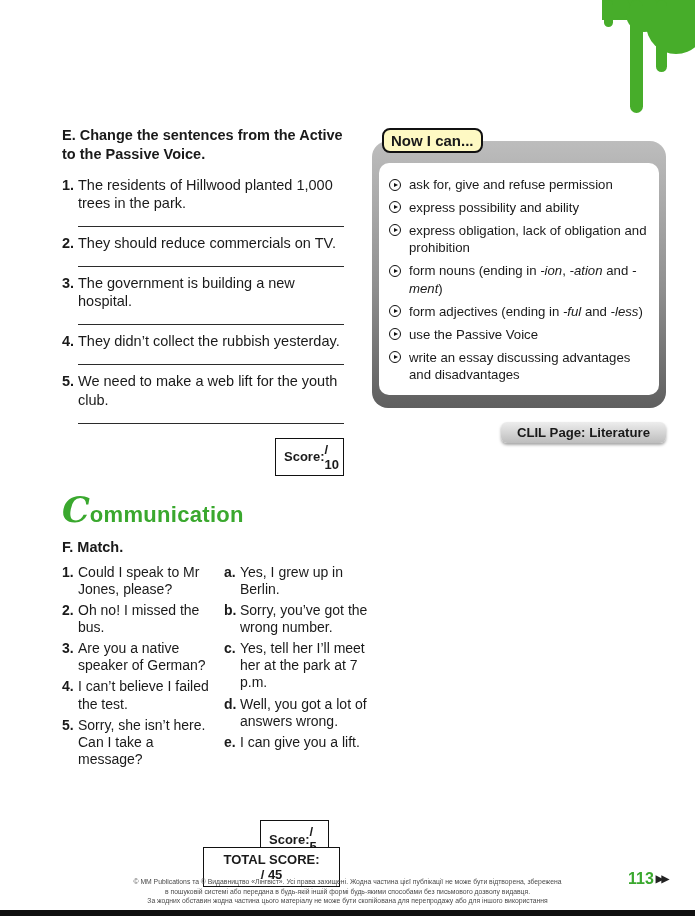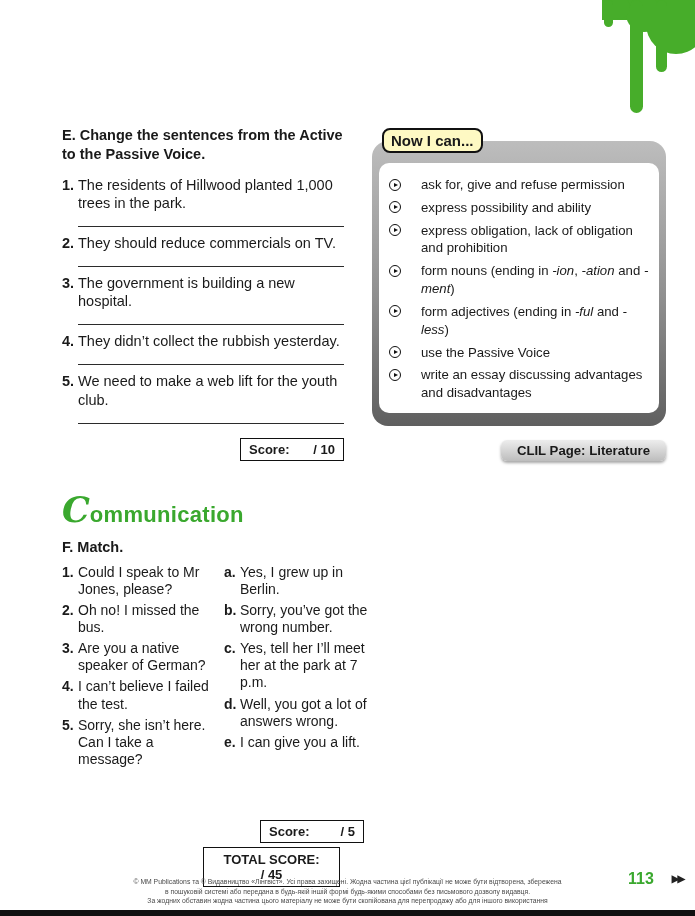--- a/index.html
+++ b/index.html
@@ -11,31 +11,31 @@
   .splash{position:absolute;top:0;right:0;line-height:0;}
   
   .left-col{position:absolute;left:62px;top:126px;width:282px;}
   .ex-title{font-weight:bold;font-size:14.5px;line-height:1.3;margin-bottom:12px;}
   .ex-item{display:flex;font-size:14.5px;line-height:1.25;}
   .ex-num{width:16px;flex:none;font-weight:bold;}
   .ex-text{flex:1;}
   .write-line{border-bottom:1.3px solid #2b2b2b;height:14px;margin:0 0 7px 16px;}
   .score-box{display:flex;justify-content:space-between;align-items:center;
     border:1.6px solid #111;background:#fff;padding:3px 8px;font-size:13px;font-weight:bold;
-    width:104px;box-sizing:border-box;}
+    width:69px;box-sizing:border-box;}
   .ex-score{margin-left:auto;margin-top:14px;}
   
   .nic-wrap{position:absolute;left:372px;top:128px;width:294px;}
   .nic-label{position:absolute;top:0;left:10px;z-index:3;background:#fef9c3;
     border:2.5px solid #111;border-radius:8px;padding:2px 7px;font-weight:bold;font-size:15px;}
   .nic-frame{margin-top:13px;background:linear-gradient(180deg,#bdbdbd 0%,#8f8f8f 55%,#5f5f5f 100%);
     border-radius:16px;padding:22px 7px 13px 7px;}
   .nic-panel{background:#fff;border-radius:10px;padding:13px 10px 11px 10px;}
   .nic-list{list-style:none;margin:0;padding:0;font-size:13.2px;}
-  .nic-item{display:flex;gap:20px;align-items:flex-start;margin-bottom:5px;line-height:1.35;}
+  .nic-item{display:flex;gap:8px;align-items:flex-start;margin-bottom:5px;line-height:1.35;}
   .nic-item:last-child{margin-bottom:0;}
   .nic-icon{flex:none;width:12px;height:12px;border:1.4px solid #111;border-radius:50%;
     display:flex;align-items:center;justify-content:center;margin-top:2.5px;box-sizing:border-box;}
   .nic-icon::after{content:"";width:0;height:0;border-left:4.5px solid #111;
     border-top:2.8px solid transparent;border-bottom:2.8px solid transparent;margin-left:1px;}
   .nic-text em{}
   .clil-row{text-align:right;margin-top:14px;}
   .clil-badge{display:inline-block;background:linear-gradient(180deg,#ededed,#bdbdbd);
     border-radius:6px;padding:3px 16px;font-weight:bold;font-size:13.2px;
     box-shadow:0 2px 3px rgba(0,0,0,.35);}
@@ -51,21 +51,21 @@
   .match-item{display:flex;font-size:14px;line-height:1.22;margin-bottom:4px;}
   .match-key{width:16px;flex:none;font-weight:bold;}
   .match-text{flex:1;}
   
   .score5{position:absolute;left:260px;top:820px;}
   .total-box{position:absolute;left:203px;top:847px;width:137px;display:flex;
     justify-content:space-between;align-items:center;border:1.6px solid #111;background:#fff;
     padding:4px 8px;font-size:13px;font-weight:bold;box-sizing:border-box;flex-direction:column;}
   
   .page-num{position:absolute;left:628px;top:870px;color:#3aa82e;font-weight:bold;font-size:16px;
-    display:flex;align-items:center;gap:18px;}
+    display:flex;align-items:center;gap:2px;}
   .ff-icon{color:#222;font-size:10px;letter-spacing:-2px;line-height:1;}
   .footer{position:absolute;left:0;right:0;bottom:10px;text-align:center;
     font-size:6.8px;color:#4a4a4a;line-height:1.4;}
   .bottom-bar{position:absolute;left:0;right:0;bottom:0;height:6px;background:#101010;}
 </style>
 </head>
 <body>
 
 <div class="splash">
   <svg width="115" height="125" viewBox="0 0 115 125">

